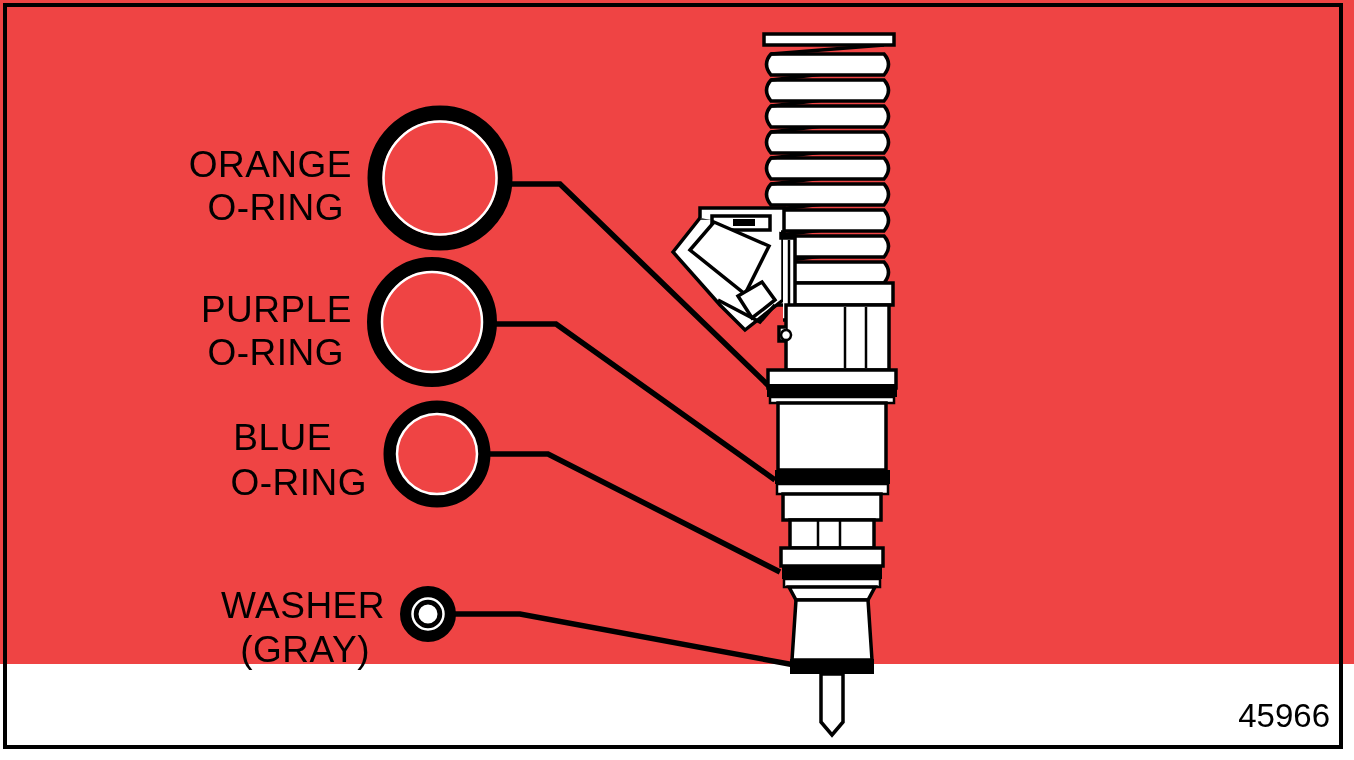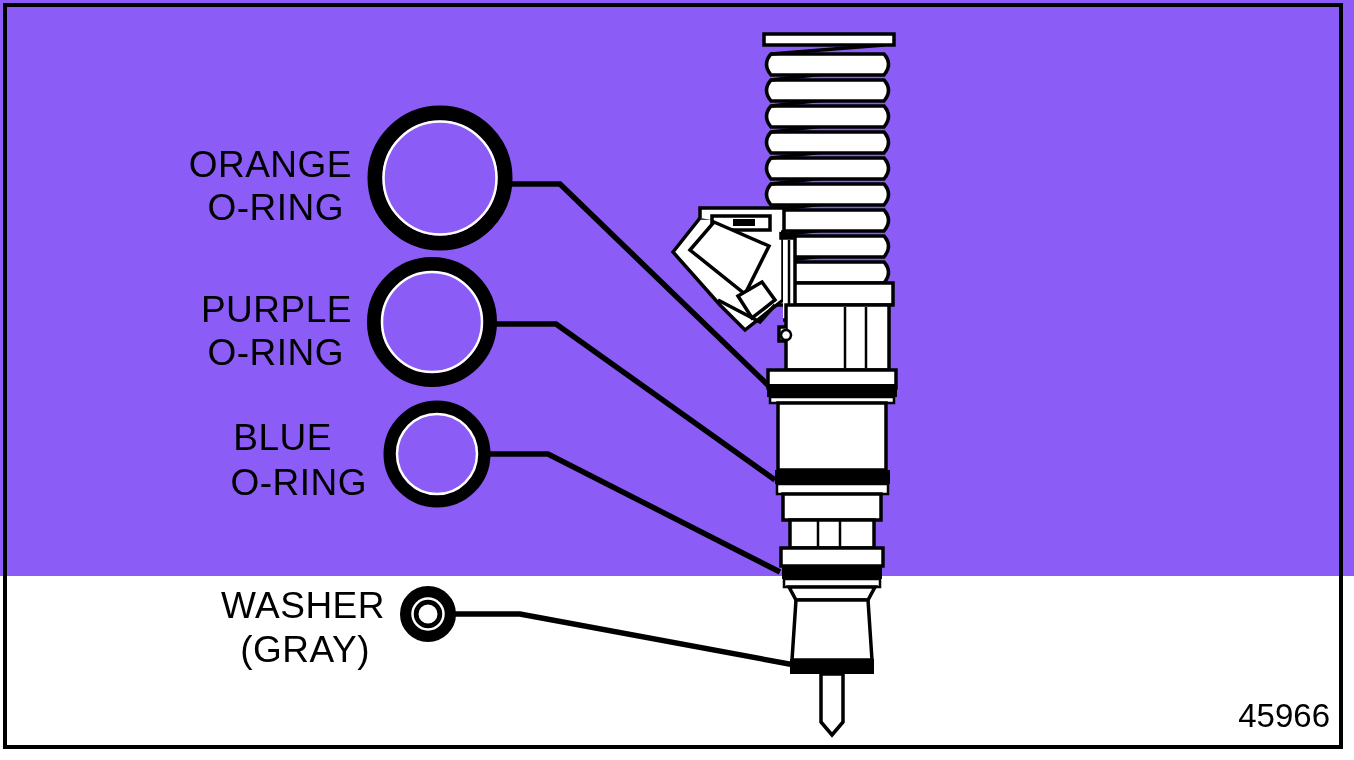--- a/index.html
+++ b/index.html
@@ -9,22 +9,22 @@
   }
   body {
     width: 1354px;
     height: 760px;
     font-family: "Liberation Sans", sans-serif;
     overflow: hidden;
   }
   #figure-root {
     position: relative;
     width: 1354px;
-    height: 576px;
-    background: #8b5cf6;
+    height: 664px;
+    background: #ef4444;
   }
   #figure-svg {
     position: absolute;
     top: 0;
     left: 0;
     display: block;
   }
   .callout-text {
     font-family: "Liberation Sans", sans-serif;
     font-size: 37px;

